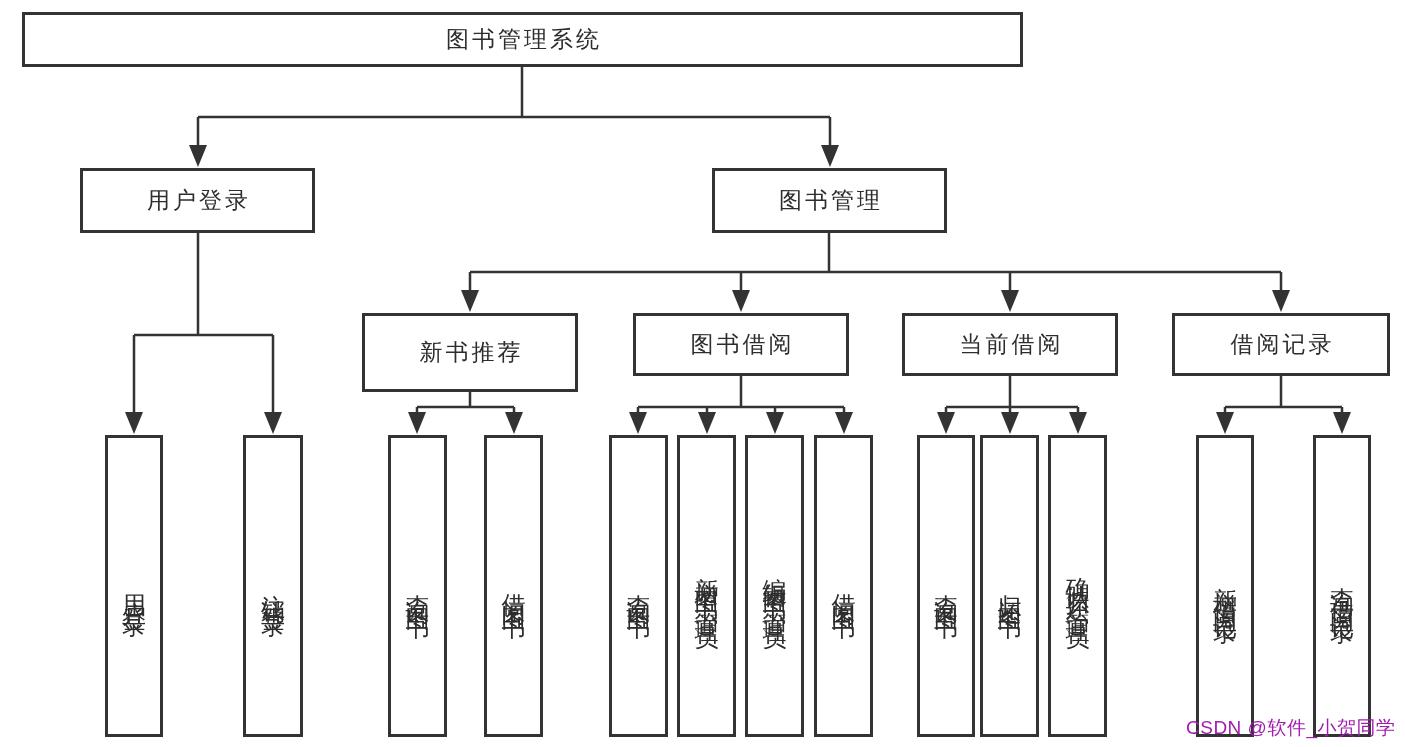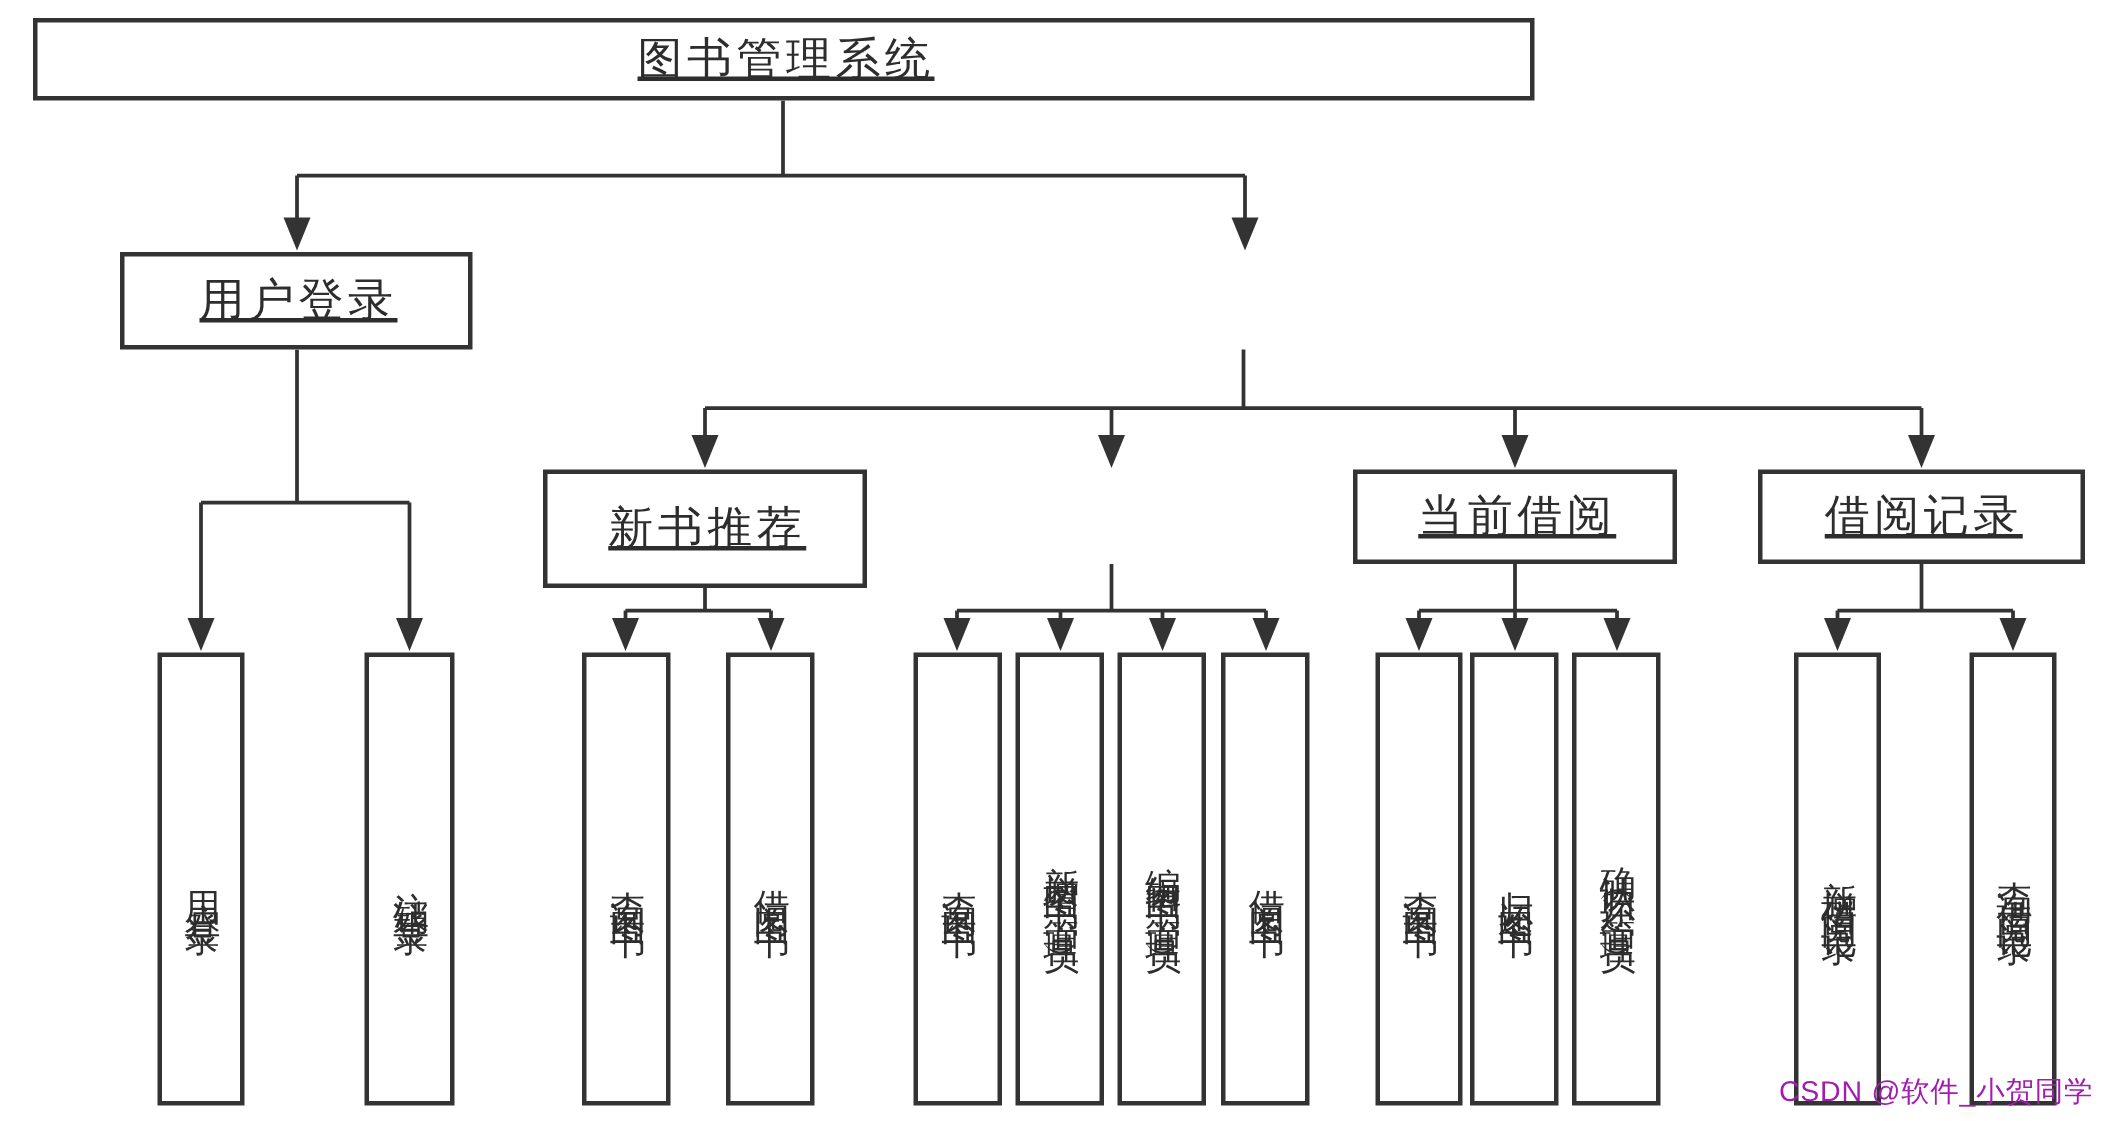--- a/index.html
+++ b/index.html
@@ -6,21 +6,21 @@
   .stage{
     position:relative;width:1405px;height:747px;background:#ffffff;
     font-family:"Liberation Sans","DejaVu Sans",sans-serif;overflow:hidden;
   }
   .connectors{position:absolute;left:0;top:0;z-index:1;}
   .box{
     position:absolute;z-index:2;box-sizing:border-box;
     border:3px solid #333333;background:#ffffff;color:#2d2d2d;
     display:flex;align-items:center;justify-content:center;
   }
-  .h{font-size:30px;letter-spacing:3px;white-space:nowrap;text-decoration:underline;}
+  .h{font-size:23px;letter-spacing:3px;white-space:nowrap;}
   .h .lbl{transform:translateX(1.5px);} 
   .v .vlbl{
     writing-mode:vertical-rl;text-orientation:mixed;
     font-size:24px;letter-spacing:7px;line-height:1;
     transform:translateY(3px);
   }
   .watermark{
     position:absolute;z-index:3;left:1186px;top:715px;
     font-size:19px;letter-spacing:0.5px;color:#a21caf;white-space:nowrap;
   }
@@ -70,23 +70,29 @@
     </g>
   </svg>
 
   <div class="box h" style="left:22px;top:12px;width:1001px;height:55px">
     <span class="lbl">图书管理系统</span>
   </div>
 
   <div class="box h" style="left:80px;top:168px;width:235px;height:65px">
     <span class="lbl">用户登录</span>
   </div>
+  <div class="box h" style="left:712px;top:168px;width:235px;height:65px">
+    <span class="lbl">图书管理</span>
+  </div>
 
   <div class="box h" style="left:362px;top:313px;width:216px;height:79px">
     <span class="lbl">新书推荐</span>
+  </div>
+  <div class="box h" style="left:633px;top:313px;width:216px;height:63px">
+    <span class="lbl">图书借阅</span>
   </div>
   <div class="box h" style="left:1172px;top:313px;width:218px;height:63px">
     <span class="lbl">借阅记录</span>
   </div>
   <div class="box h" style="left:902px;top:313px;width:216px;height:63px">
     <span class="lbl">当前借阅</span>
   </div>
 
   <div class="box v" style="left:105px;top:435px;width:58px;height:302px">
     <span class="vlbl">用户登录</span>

